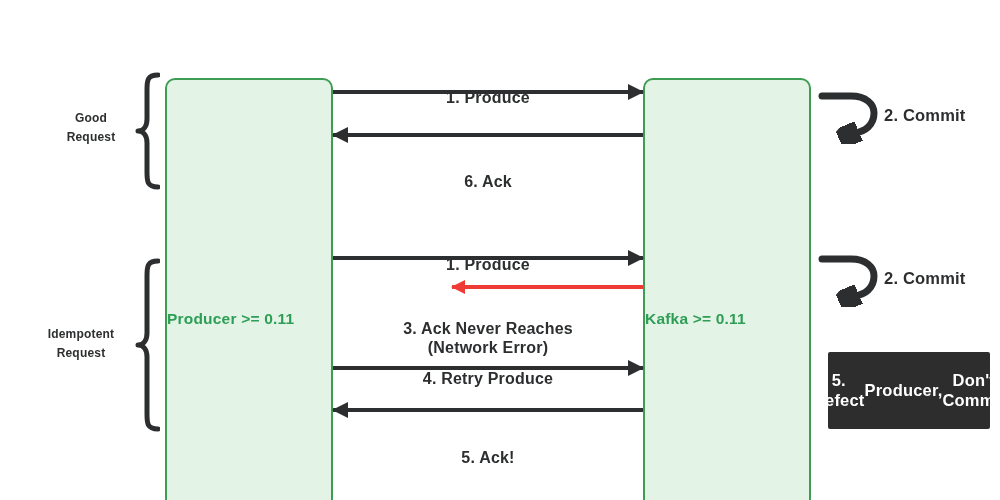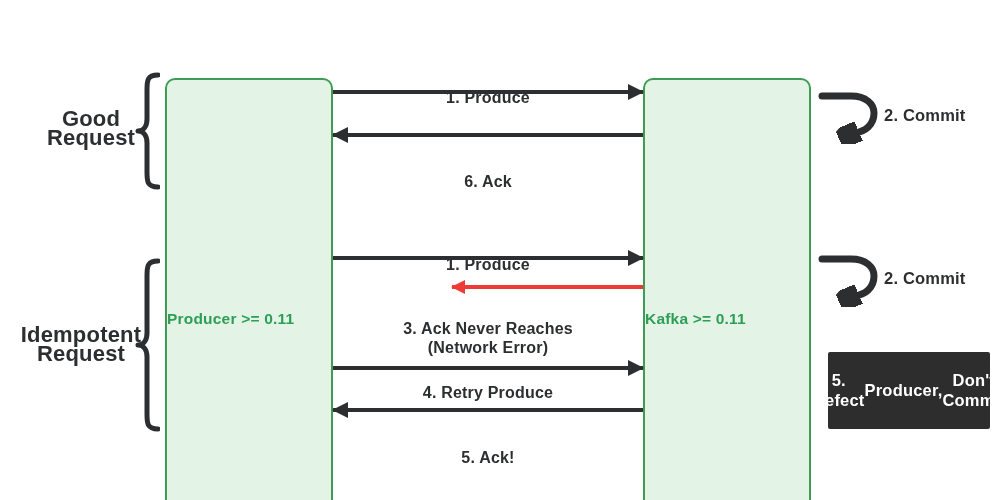--- a/index.html
+++ b/index.html
@@ -25,21 +25,21 @@
   .arrow{position:absolute;left:333px;width:310px;height:4px;background:#2c2e2f;}
   .arrow .head{position:absolute;top:50%;transform:translateY(-50%);width:0;height:0;
     border-top:8px solid transparent;border-bottom:8px solid transparent;}
   .arrow.right .head{right:-1px;border-left:16px solid #2c2e2f;}
   .arrow.left  .head{left:-1px;border-right:16px solid #2c2e2f;}
   .arrow.red{left:452px;width:191px;background:#ee3b35;}
   .arrow.red .head{border-right:14px solid #ee3b35;border-top-width:7px;border-bottom-width:7px;}
   
   .brace{position:absolute;left:134px;}
   .brace path{fill:none;stroke:#2c2e2f;stroke-width:5;stroke-linecap:round;stroke-linejoin:round;}
-  .group-label{position:absolute;text-align:center;font-size:22px;line-height:19px;letter-spacing:.2px;}
+  .group-label{position:absolute;text-align:center;font-size:12px;line-height:19px;letter-spacing:.2px;}
   #good-label{left:31px;top:109px;width:120px;}
   #idem-label{left:16px;top:325px;width:130px;}
   
   .commit-loop{position:absolute;left:818px;}
   .commit-loop path{fill:none;stroke:#2c2e2f;stroke-width:7;stroke-linecap:round;}
   .commit-label{position:absolute;left:884px;font-size:16.5px;letter-spacing:.2px;}
   
   .note-box{
     position:absolute;left:828px;top:352px;width:162px;height:77px;border-radius:2px;
     background:#2d2d2d;color:#ffffff;display:flex;
@@ -89,21 +89,21 @@
   <div class="arrow right" style="top:256px">
     <span class="head"></span>
   </div>
 
   <div class="arrow left red" style="top:285px">
     <span class="head"></span>
   </div>
   <div class="msg-label" style="top:293px">3. Ack Never Reaches</div>
   <div class="msg-label" style="top:312px">(Network Error)</div>
 
-  <div class="msg-label" style="top:357px">4. Retry Produce</div>
+  <div class="msg-label" style="top:343px">4. Retry Produce</div>
   <div class="arrow right" style="top:366px">
     <span class="head"></span>
   </div>
 
   <div class="arrow left" style="top:408px">
     <span class="head"></span>
   </div>
   <div class="msg-label" style="top:422px">5. Ack!</div>
 
   <svg class="commit-loop" style="top:86px" width="62" height="58" viewBox="0 0 62 58">

